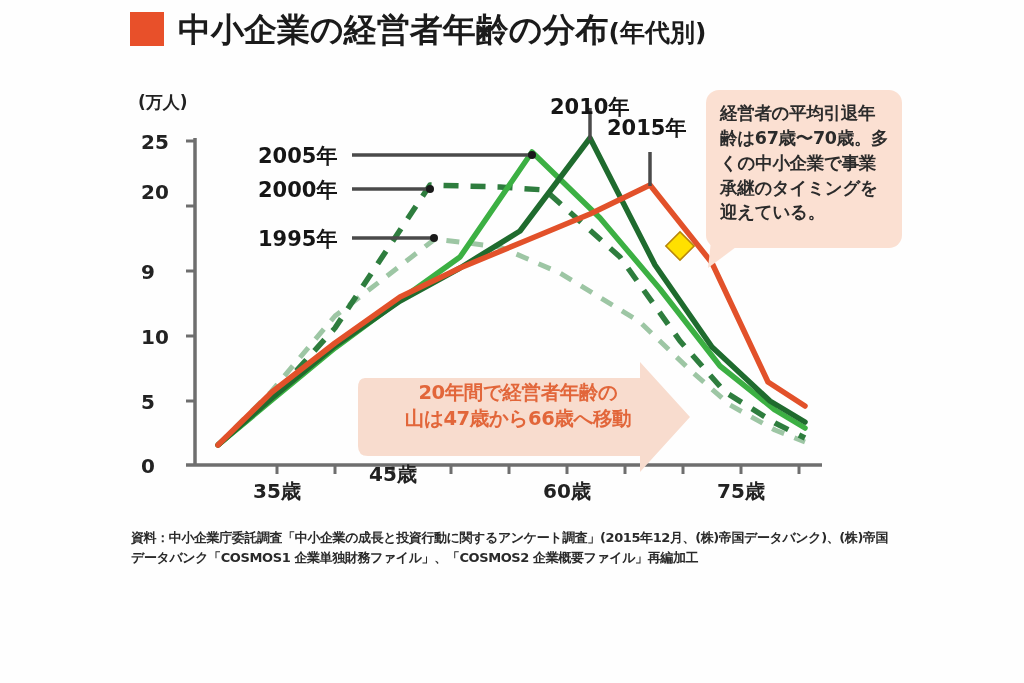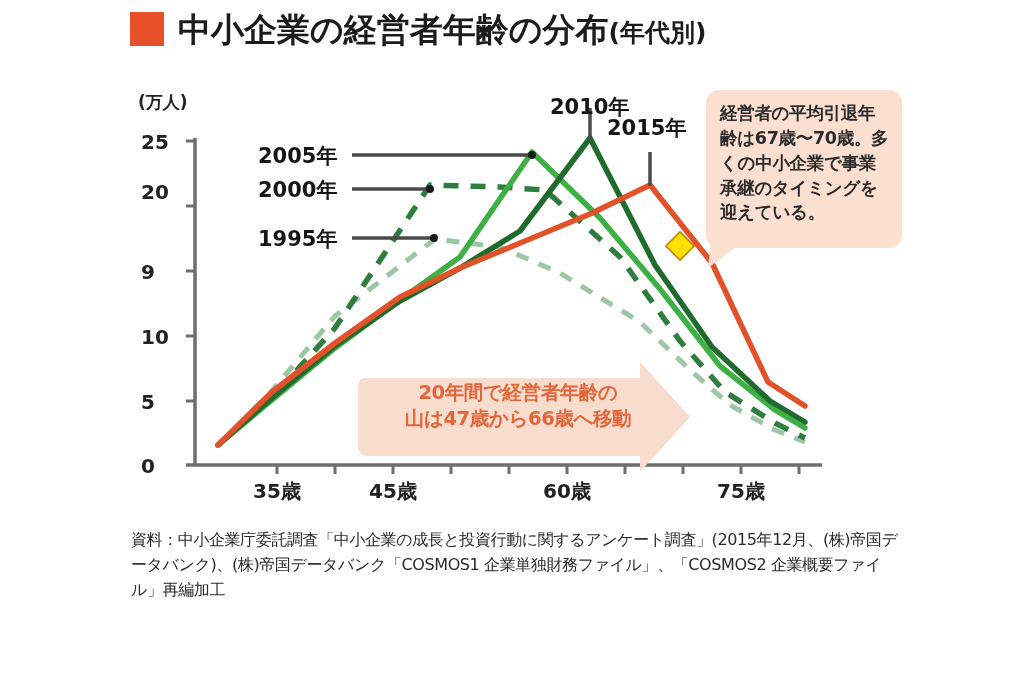--- a/index.html
+++ b/index.html
@@ -124,22 +124,22 @@
     letter-spacing: -0.4px;
     white-space: nowrap;
   }
 
   
   .source-note {
     position: absolute;
     left: 131px;
     top: 528px;
     width: 770px;
-    font-size: 16px;
-    font-weight: normal;
+    font-size: 13px;
+    font-weight: bold;
     line-height: 1.55;
     color: #2a2a2a;
     letter-spacing: -0.4px;
   }
 
   svg { display: block; }
 </style>
 </head>
 <body>
 
@@ -155,21 +155,21 @@
     <div class="axis-unit">(万人)</div>
 
     <div class="ytick-label" style="left:141px; top:130px;">25</div>
     <div class="ytick-label" style="left:141px; top:180px;">20</div>
     <div class="ytick-label" style="left:141px; top:260px;">9</div>
     <div class="ytick-label" style="left:141px; top:325px;">10</div>
     <div class="ytick-label" style="left:141px; top:390px;">5</div>
     <div class="ytick-label" style="left:141px; top:454px;">0</div>
 
     <div class="xtick-label" style="left:277px; top:478px;">35歳</div>
-    <div class="xtick-label" style="left:393px; top:478px;">45歳</div>
+    <div class="xtick-label" style="left:393px; top:461px;">45歳</div>
     <div class="xtick-label" style="left:567px; top:478px;">60歳</div>
     <div class="xtick-label" style="left:741px; top:478px;">75歳</div>
 
     <svg width="1024" height="520" viewBox="0 0 1024 520">
 
       <g>
         <line x1="195" y1="138" x2="195" y2="465" stroke="#6e6e6e" stroke-width="3.5"></line>
         <line x1="186" y1="465" x2="822" y2="465" stroke="#6e6e6e" stroke-width="3.5"></line>
 
         <line x1="186" y1="141" x2="195" y2="141" stroke="#6e6e6e" stroke-width="3"></line>

